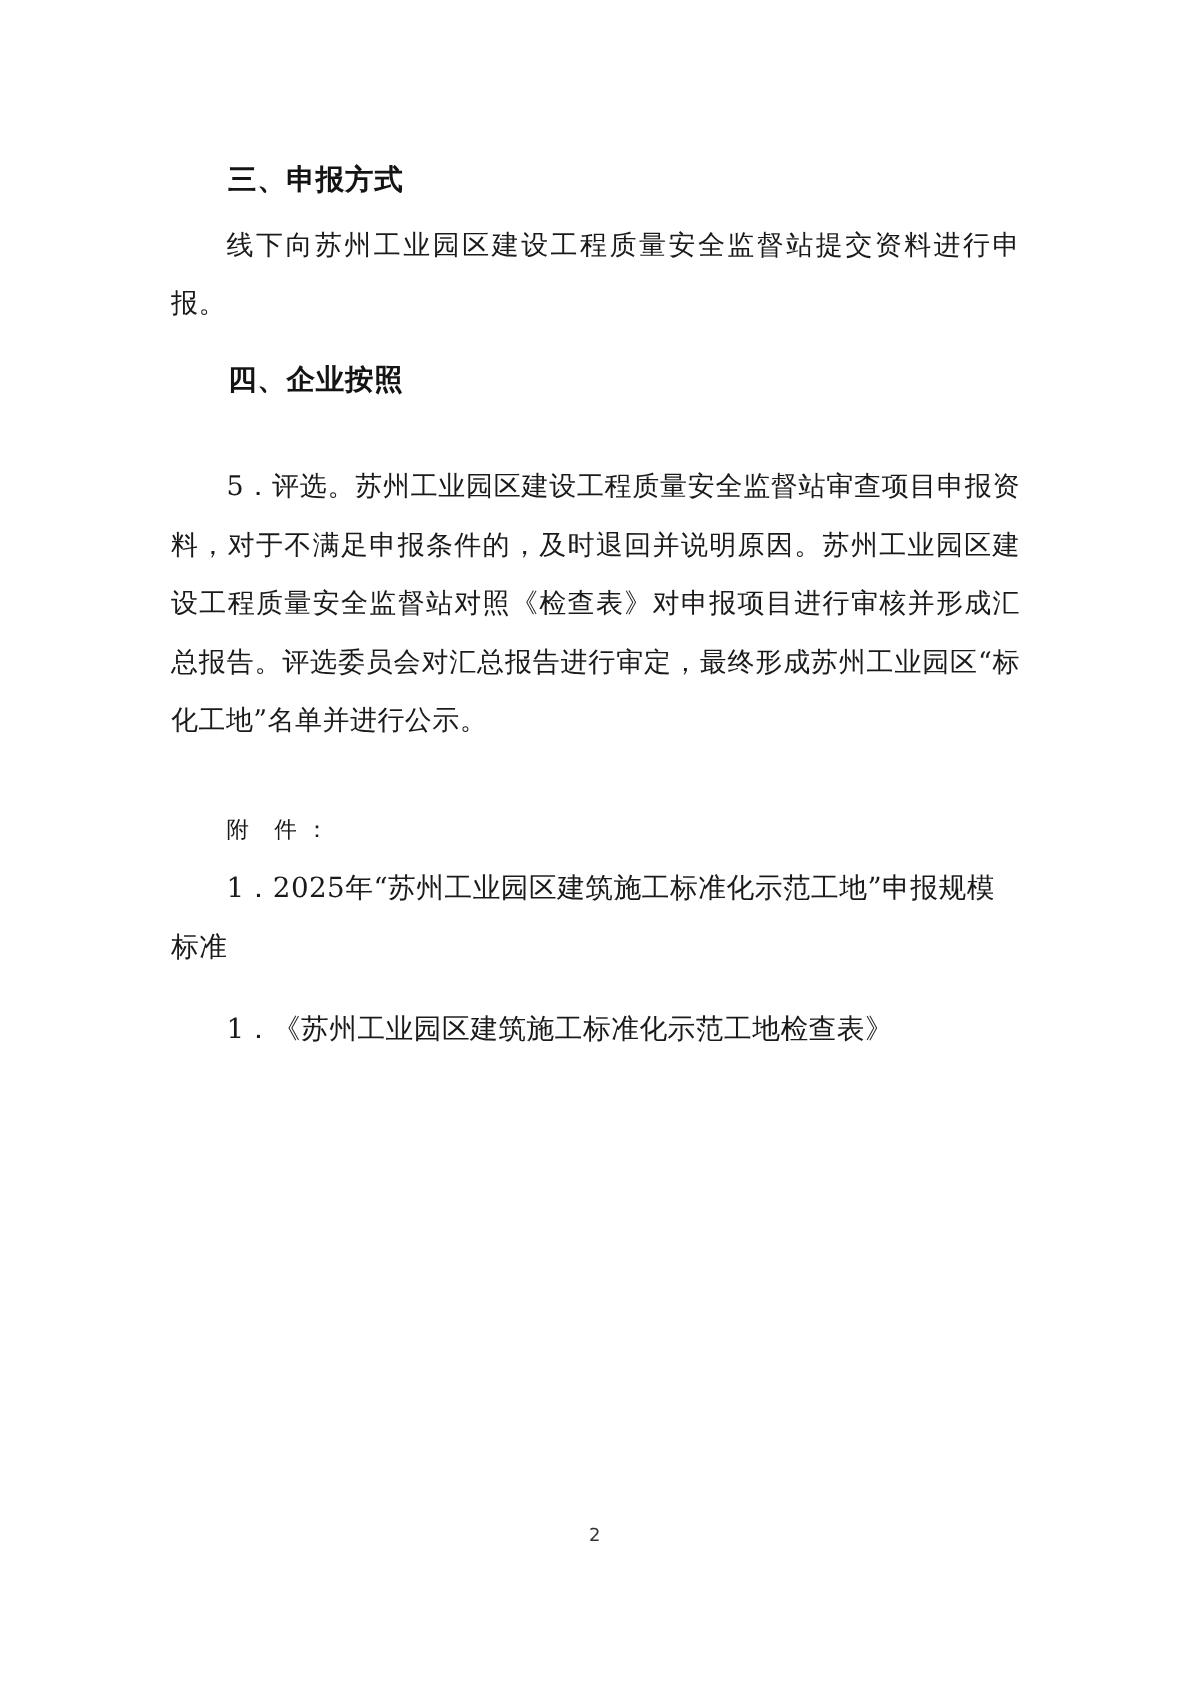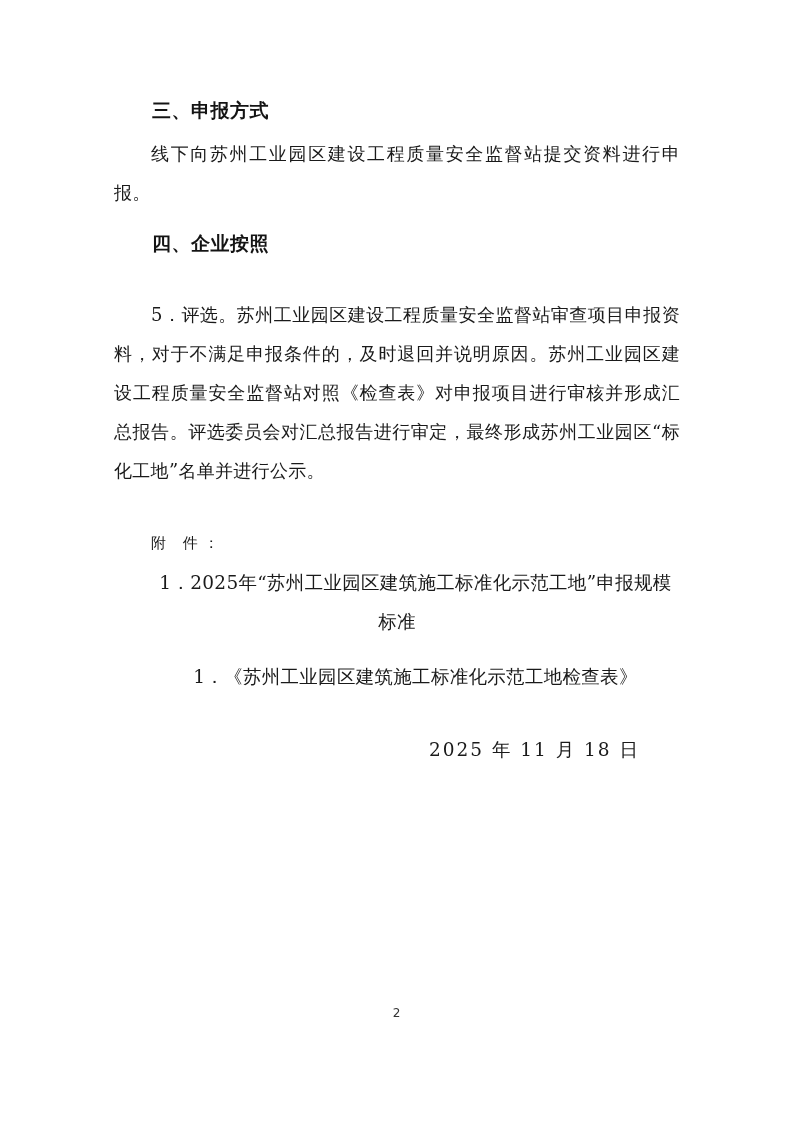--- a/index.html
+++ b/index.html
@@ -5,21 +5,21 @@
   html, body {
     margin: 0;
     padding: 0;
     background: #ffffff;
   }
   .page {
     position: relative;
     width: 793px;
     height: 1046px;
     background: #ffffff;
-    margin: 6px auto;
+    margin: 16px auto;
     box-sizing: border-box;
     font-family: "DejaVu Serif", "Liberation Serif", serif;
     color: #1a1a1a;
     overflow: hidden;
   }
   .content {
     position: absolute;
     left: 114px;
     top: 95px;
     width: 566px;
@@ -57,21 +57,20 @@
     margin: 0;
     text-indent: 37px;
     letter-spacing: 6px;
   }
   .attach-item {
     font-size: 18.5px;
     line-height: 39px;
     margin: 0;
     text-indent: 37px;
     letter-spacing: 0.3px;
-    text-align: center;
   }
   .signature {
     font-size: 18.5px;
     line-height: 40px;
     margin: 0;
     text-align: right;
     letter-spacing: 0.3px;
     padding-right: 2px;
   }
   .date-line {
@@ -112,18 +111,17 @@
 
     <p class="attach-label">附 件：</p>
     <p class="attach-item">1．2025年“苏州工业园区建筑施工标准化示范工地”申报规模标准</p>
 
     <div class="gap-sm"></div>
 
     <p class="attach-item">1．《苏州工业园区建筑施工标准化示范工地检查表》</p>
 
     <div class="gap-lg"></div>
 
-    <p class="date-line">2025 年 11 月 18 日</p>
 
   </div>
 
   <div class="page-number">2</div>
 </div>
 
 </body></html>

